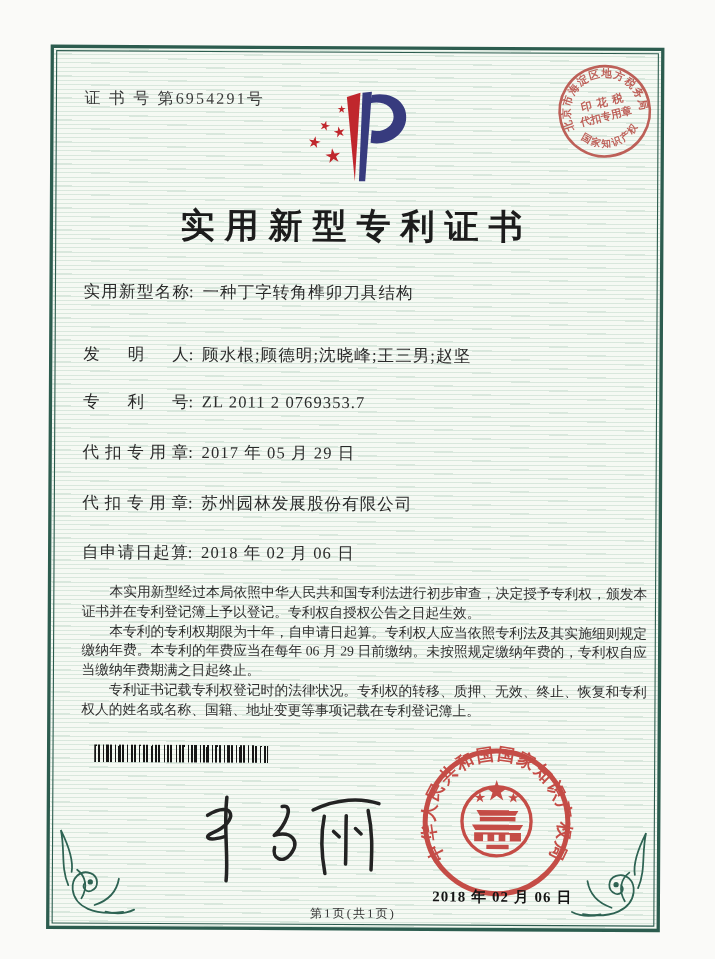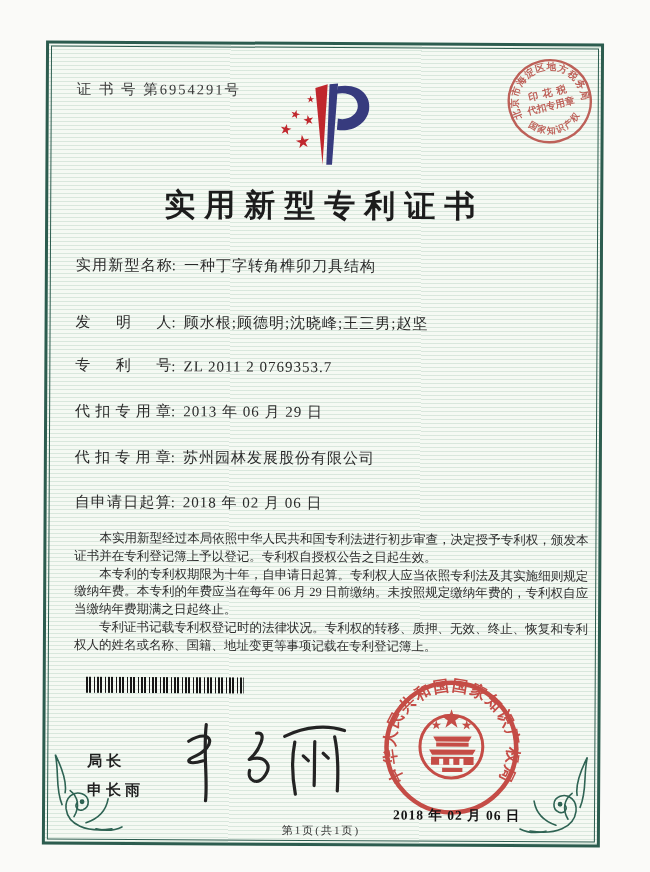--- a/index.html
+++ b/index.html
@@ -87,41 +87,37 @@
     <div class="field-row row0">
       <span class="flabel">实用新型名称</span><span class="colon">:</span><span class="fvalue">一种丁字转角榫卯刀具结构</span>
     </div>
     <div class="field-row row1">
       <span class="flabel">发明人</span><span class="colon">:</span><span class="fvalue">顾水根;顾德明;沈晓峰;王三男;赵坚</span>
     </div>
     <div class="field-row row2">
       <span class="flabel">专利号</span><span class="colon">:</span><span class="fvalue">ZL 2011 2 0769353.7</span>
     </div>
     <div class="field-row row3">
-      <span class="flabel">代扣专用章</span><span class="colon">:</span><span class="fvalue">2013 年 06 月 29 日</span>
+      <span class="flabel">代扣专用章</span><span class="colon">:</span><span class="fvalue">2017 年 05 月 29 日</span>
     </div>
     <div class="field-row row4">
       <span class="flabel">代扣专用章</span><span class="colon">:</span><span class="fvalue">苏州园林发展股份有限公司</span>
     </div>
     <div class="field-row row5">
       <span class="flabel">自申请日起算</span><span class="colon">:</span><span class="fvalue">2018 年 02 月 06 日</span>
     </div>
 
     <div class="body-text">
       <p>本实用新型经过本局依照中华人民共和国专利法进行初步审查，决定授予专利权，颁发本证书并在专利登记簿上予以登记。专利权自授权公告之日起生效。</p>
       <p>本专利的专利权期限为十年，自申请日起算。专利权人应当依照专利法及其实施细则规定缴纳年费。本专利的年费应当在每年 06 月 29 日前缴纳。未按照规定缴纳年费的，专利权自应当缴纳年费期满之日起终止。</p>
       <p>专利证书记载专利权登记时的法律状况。专利权的转移、质押、无效、终止、恢复和专利权人的姓名或名称、国籍、地址变更等事项记载在专利登记簿上。</p>
     </div>
 
     <div class="barcode"></div>
 
-    <div class="official-block">
-      <div>局长</div>
-      <div>申长雨</div>
-    </div>
 
     <svg class="signature" width="200" height="105" viewBox="0 0 200 105">
       <g fill="none" stroke="#232323" stroke-width="3.2" stroke-linecap="round" stroke-linejoin="round">
         <path d="M34,16 C30,44 34,70 31,92"></path>
         <path d="M16,32 C40,18 46,38 20,48 C12,51 14,56 30,52"></path>
         <path d="M84,26 C96,24 86,44 76,52 C92,48 100,58 90,70 C83,78 73,73 76,63"></path>
         <path d="M112,30 C134,20 156,20 172,26"></path>
         <path d="M122,36 C117,58 119,75 121,88"></path>
         <path d="M162,32 C166,54 164,72 163,86"></path>
         <path d="M142,36 C141,52 141,66 140,80"></path>

